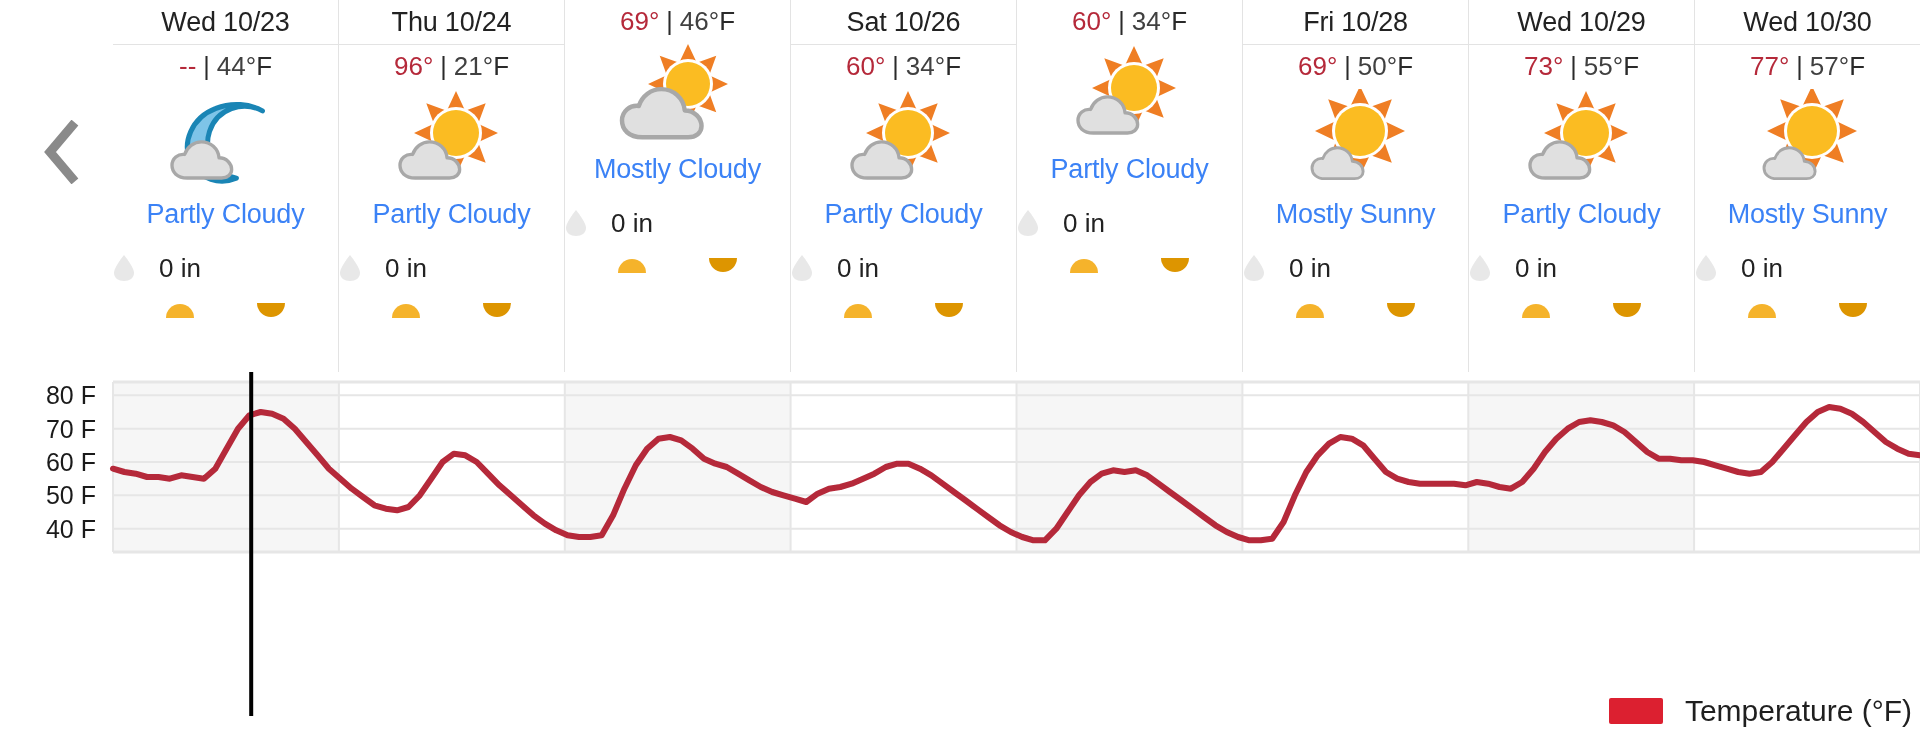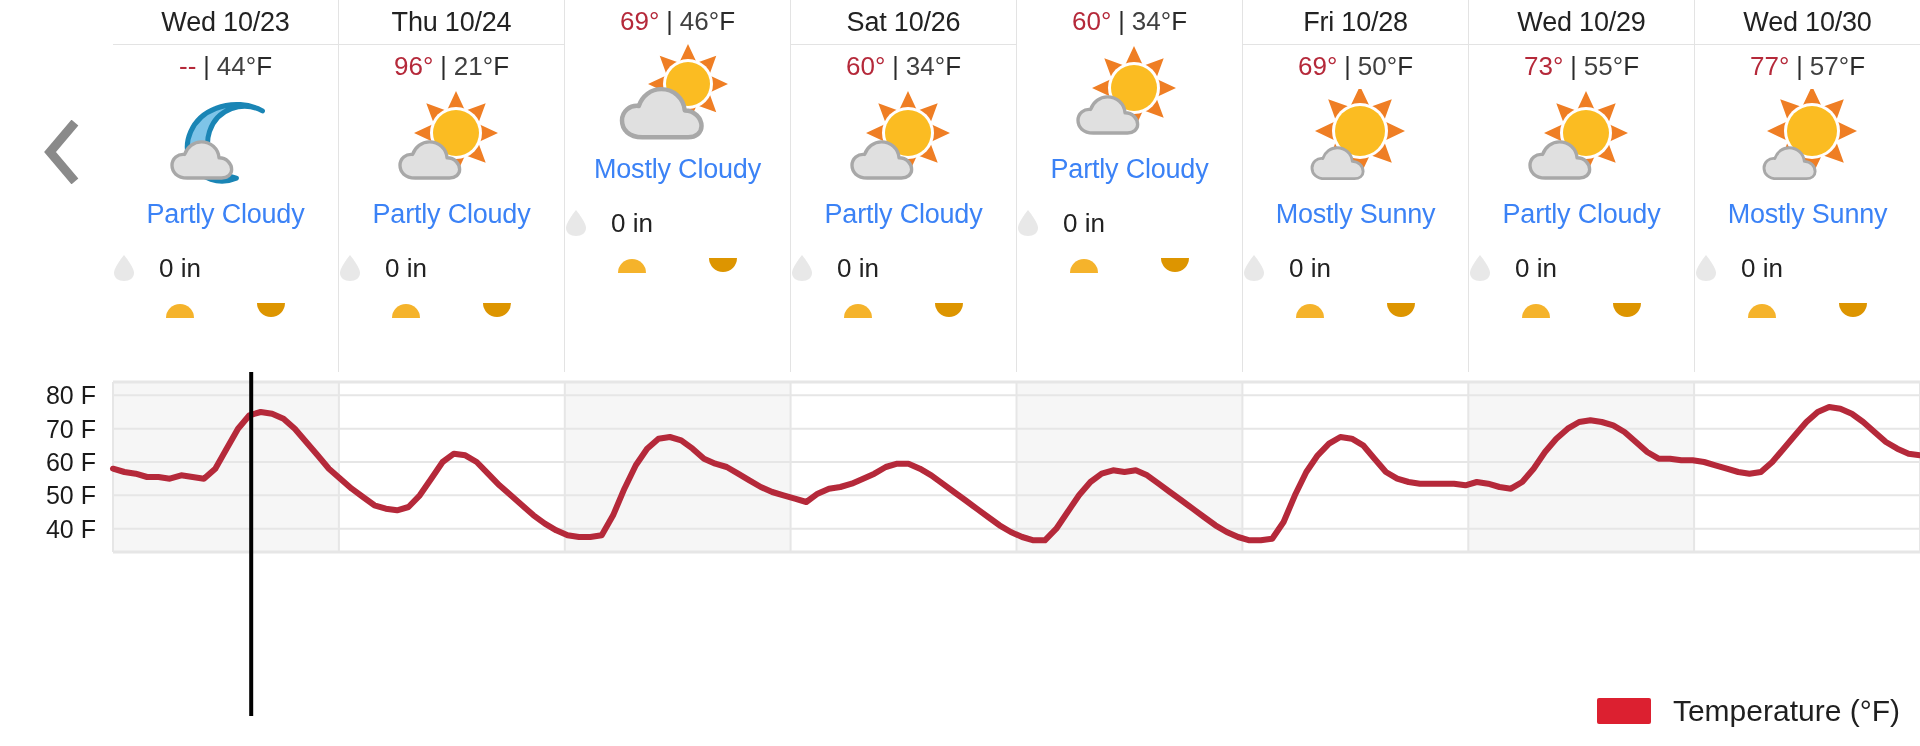--- a/index.html
+++ b/index.html
@@ -77,21 +77,21 @@
   .sun-cell svg { display: block; }
 
   
   #chart { position: absolute; left: 0; top: 372px; width: 1920px; height: 374px; }
   #chart svg { display: block; }
 
   .ylabel { font-size: 25px; fill: #1a1a1a; font-family: "Liberation Sans", sans-serif; }
 
   
   #legend {
-    position: absolute; right: 20px; bottom: 18px;
+    position: absolute; right: 8px; bottom: 18px;
     display: flex; align-items: center; gap: 22px;
   }
   #legend-swatch { width: 54px; height: 26px; border-radius: 2px; }
   #legend-label { font-size: 30px; color: #1f1f1f; white-space: nowrap; }
 </style>
 </head>
 <body>
 
 <div id="app">
 

